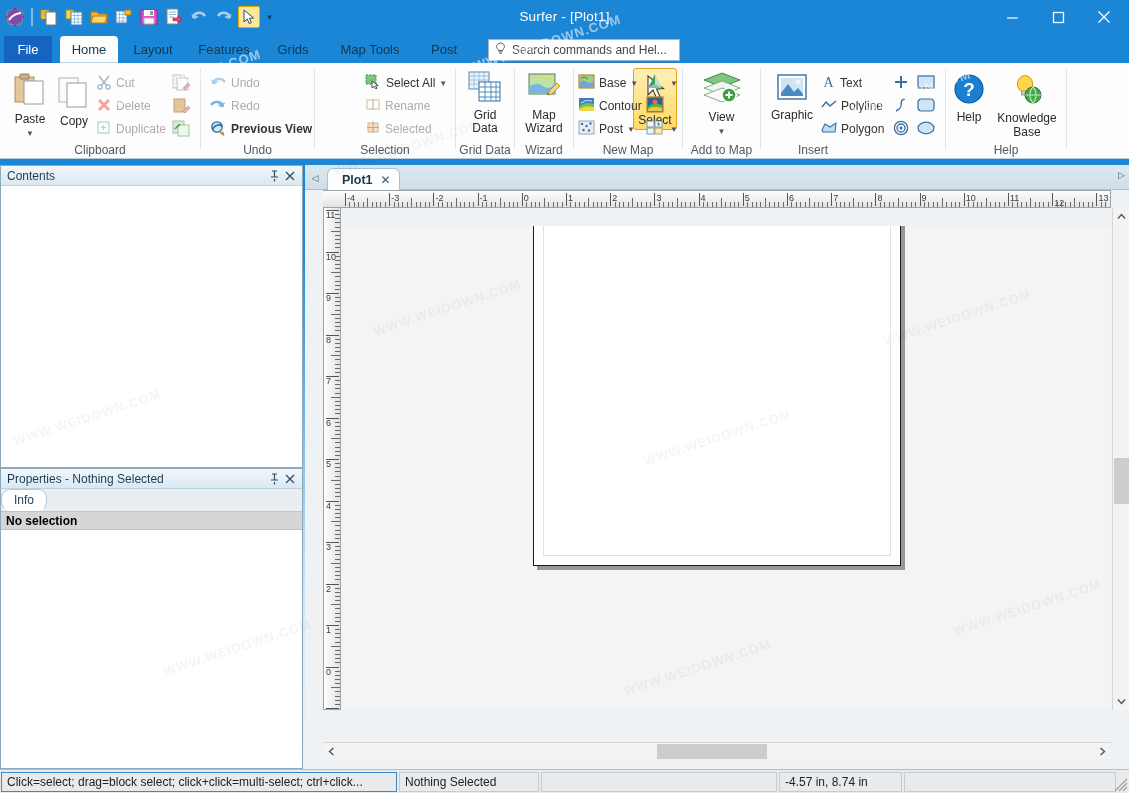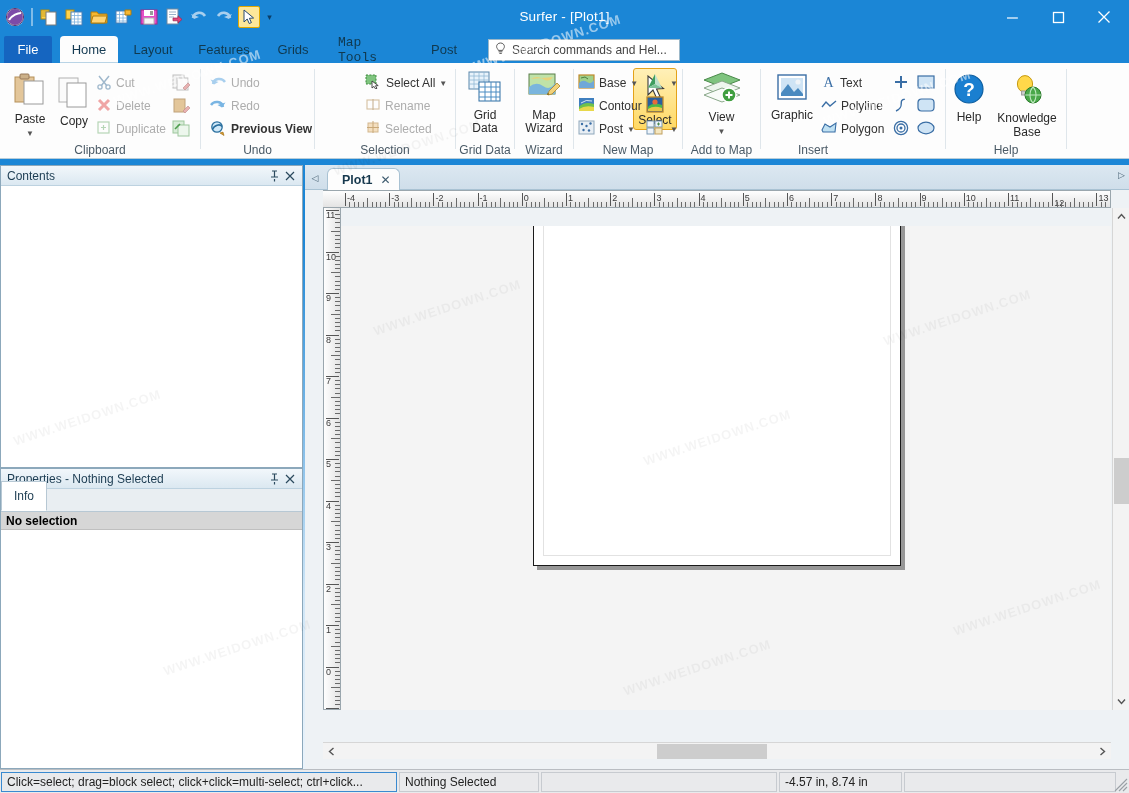--- a/index.html
+++ b/index.html
@@ -147,23 +147,23 @@
     width: 16px; height: 16px; display: flex;
     align-items: center; justify-content: center; color: #2b4a5e; font-size: 12px;
   }
   .panel-body { background: #fff; }
 
   .proptab-strip {
     height: 23px; background: #e9eef2; display: flex; align-items: flex-end;
     border-bottom: 1px solid #b7c8d4;
   }
   .proptab {
-    height: 30px; min-width: 46px; padding: 0 10px;
+    height: 22px; min-width: 46px; padding: 0 10px;
     display: flex; align-items: center; justify-content: center;
-    font-size: 12px; color: #1d3d52;
+    font-size: 12px; color: #1d3d52; border-radius: 9px;
   }
   .proptab.active { background: #fff; border: 1px solid #b7c8d4; border-bottom-color: #fff; }
   .prop-header-row {
     height: 18px; background: #d6d6d6; display: flex; align-items: center;
     padding-left: 5px; font-size: 12px; font-weight: bold; color: #000;
     border-bottom: 1px solid #bfbfbf;
   }
 
   
   .docarea {
@@ -370,21 +370,21 @@
       </div>
     </div>
   </div>
 
   <div class="tabstrip">
     <div class="tab file">File</div>
     <div class="tab active" style="left:60px;width:58px;">Home</div>
     <div class="tab" style="left:122px;width:62px;">Layout</div>
     <div class="tab" style="left:188px;width:72px;">Features</div>
     <div class="tab" style="left:264px;width:58px;">Grids</div>
-    <div class="tab" style="left:326px;width:88px;font-family:Liberation Mono, monospace;">Map Tools</div>
+    <div class="tab" style="left:326px;width:88px;">Map Tools</div>
     <div class="tab" style="left:418px;width:52px;">Post</div>
 
     <div class="searchbox">
       <span>
         <svg width="11" height="13" viewBox="0 0 11 13">
           <path d="M5.5 1 C3 1 1.6 2.8 1.6 4.6 C1.6 6.2 3 7 3.3 8.4 h4.4 C8 7 9.4 6.2 9.4 4.6 C9.4 2.8 8 1 5.5 1z" fill="none" stroke="#5a5a5a" stroke-width="1"></path>
           <path d="M3.6 9.8h3.8M4.2 11.4h2.6" stroke="#5a5a5a" stroke-width="1"></path>
         </svg>
       </span>
       <span>Search commands and Hel...</span>

